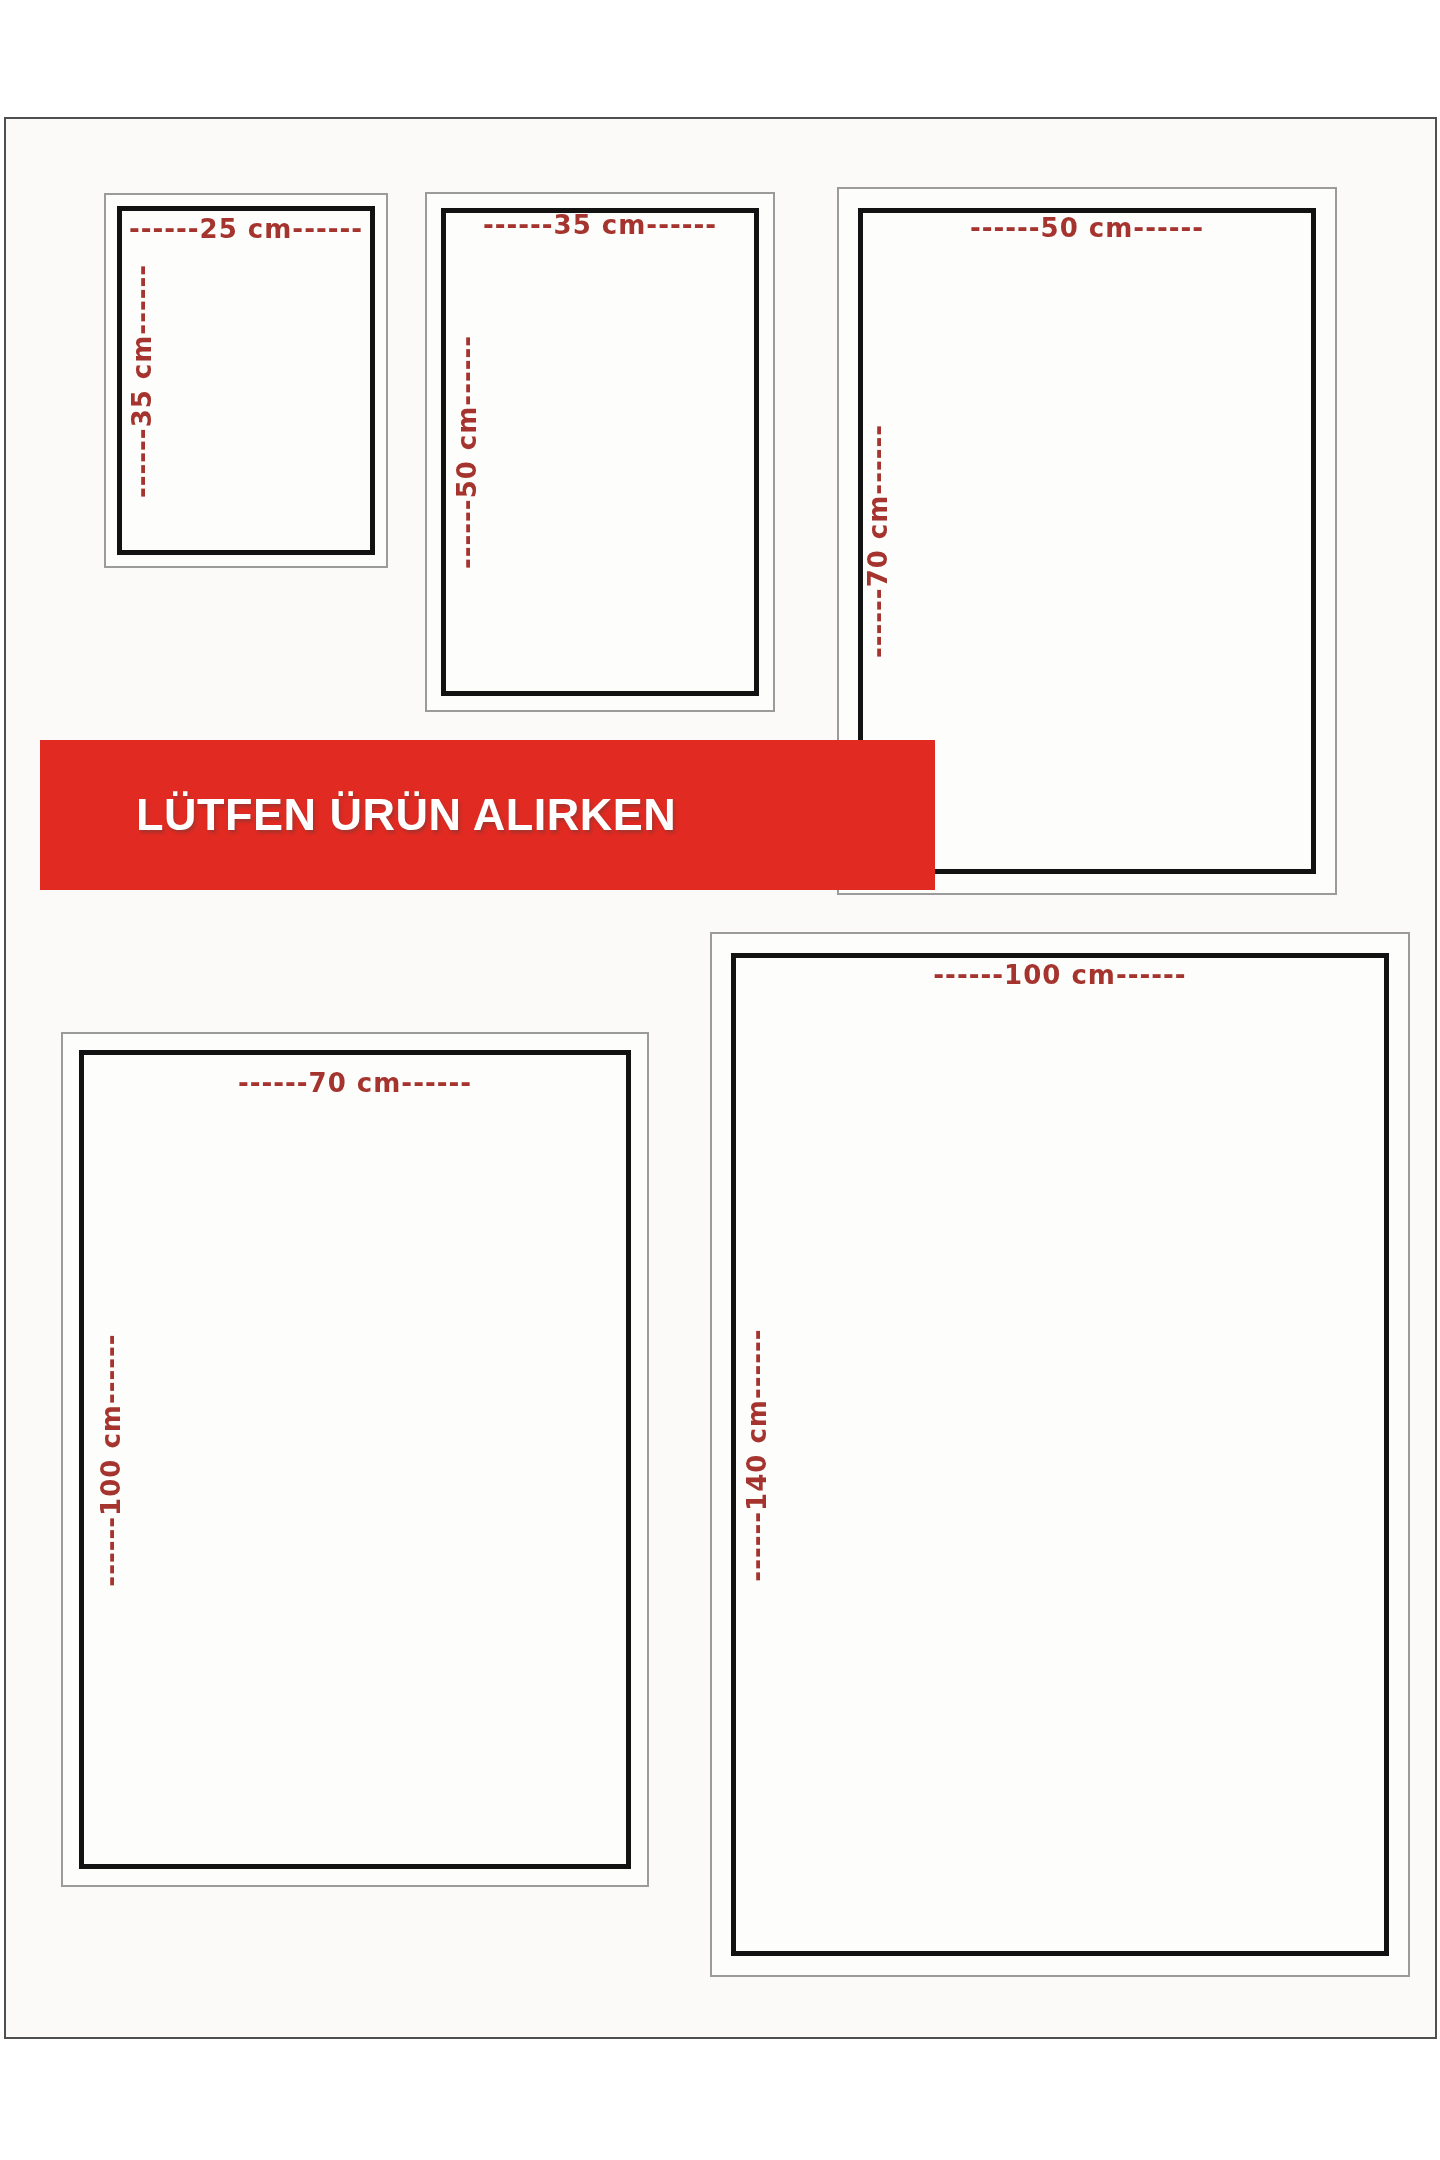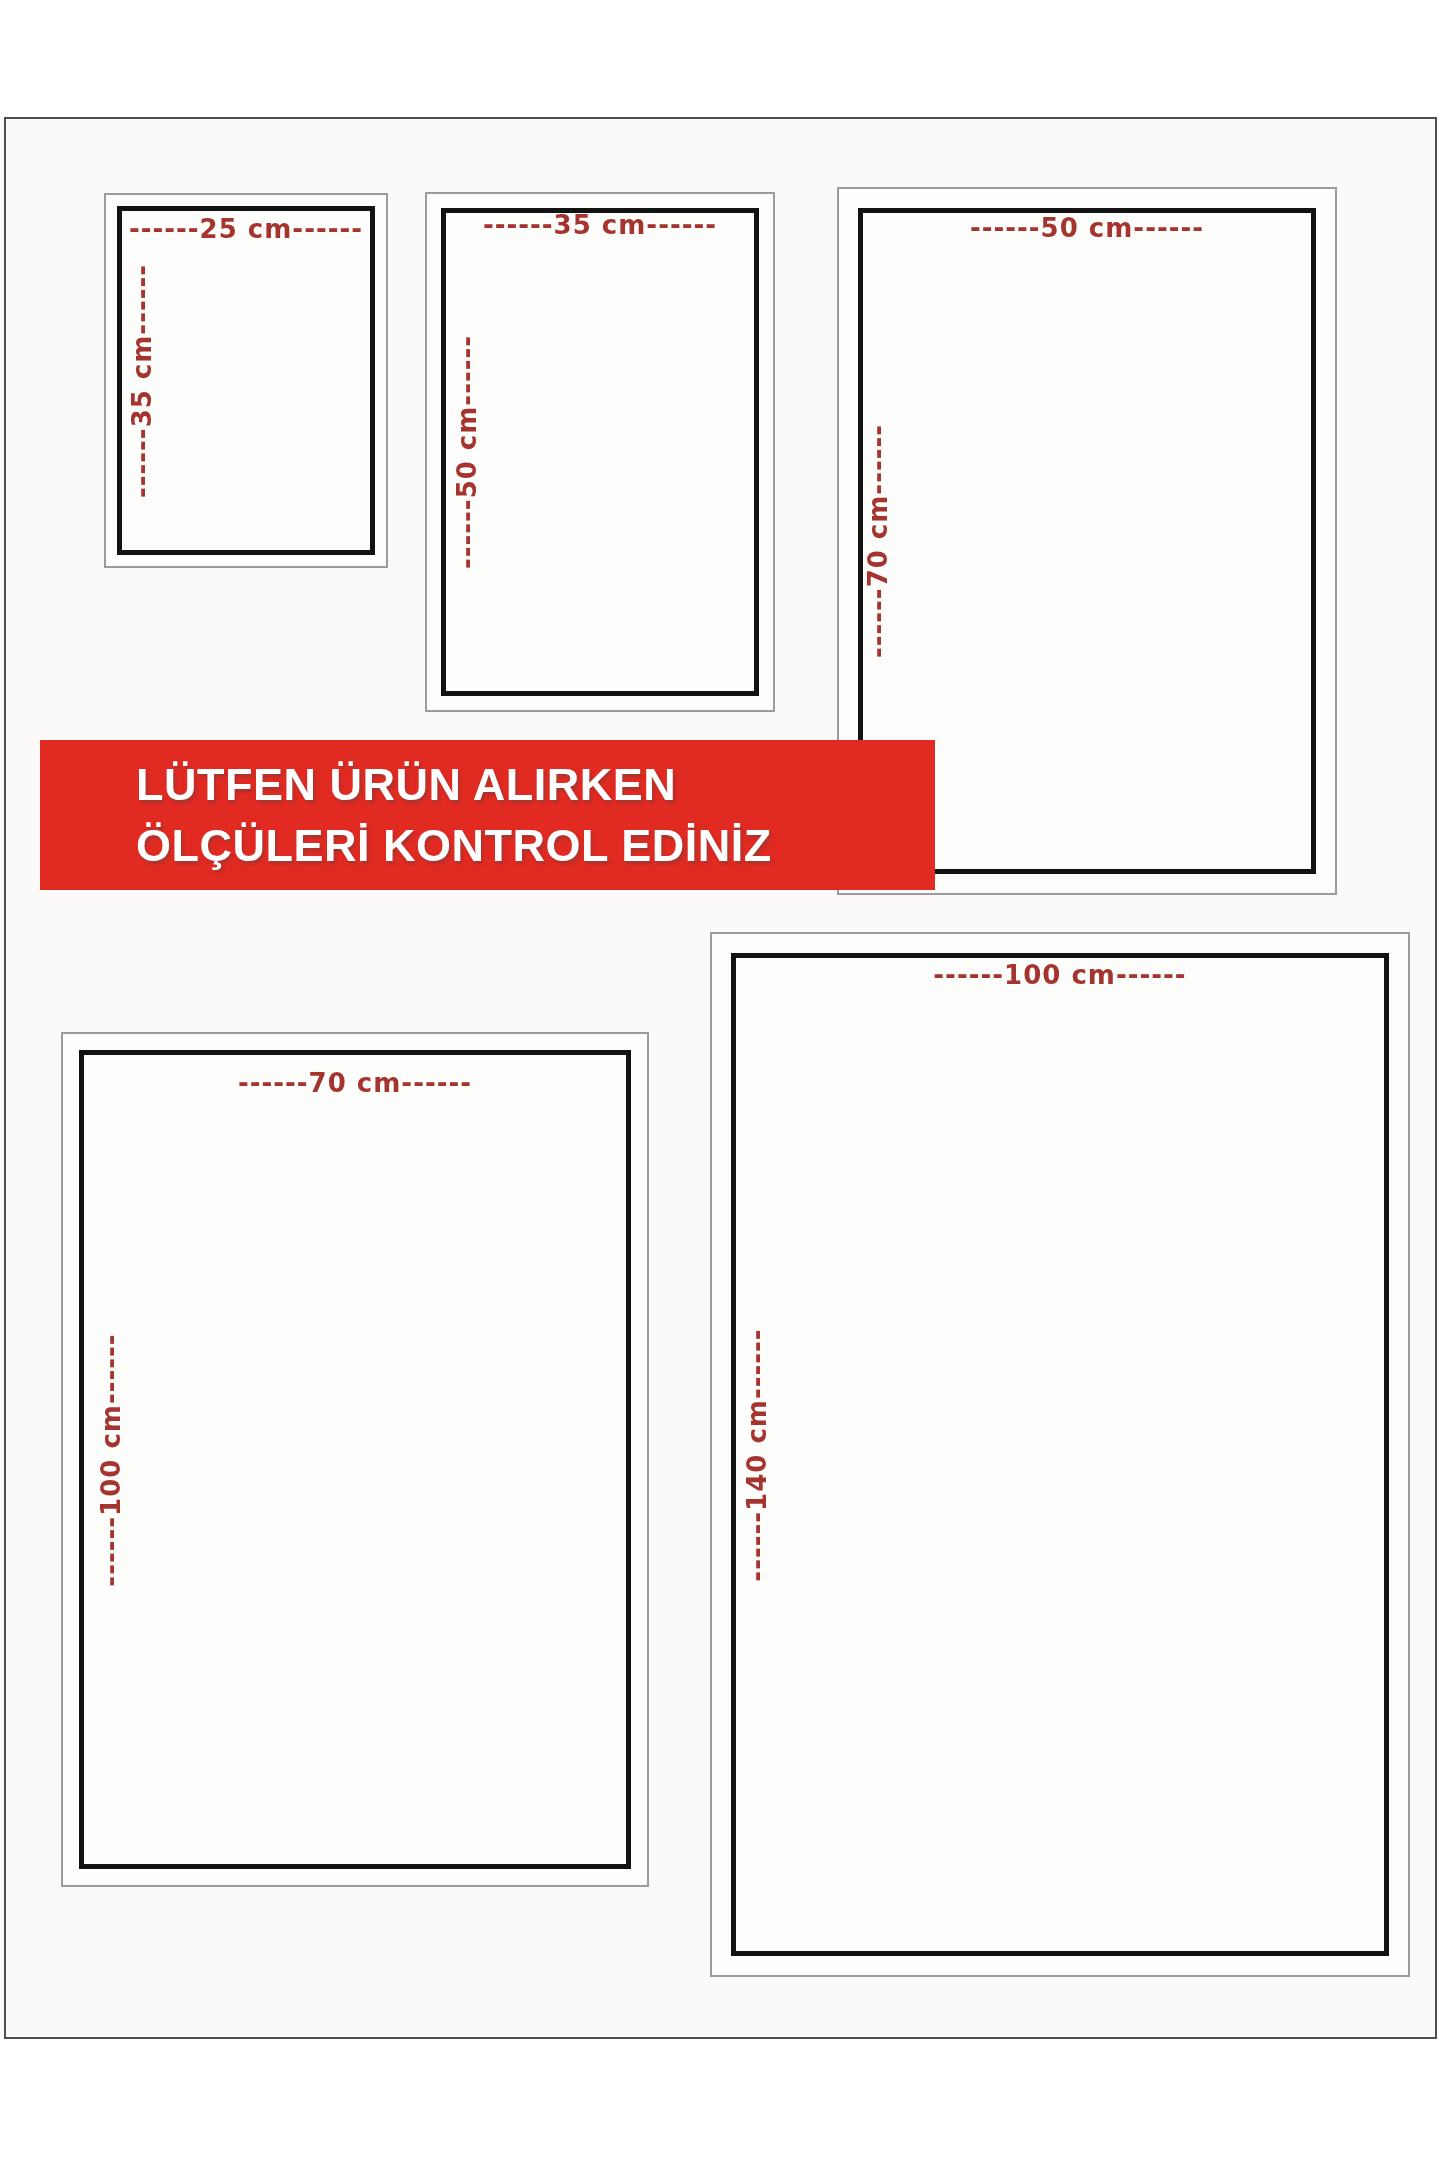--- a/index.html
+++ b/index.html
@@ -85,21 +85,20 @@
 </div>
 
 <div class="size-box" style="left:837px; top:187px; width:500px; height:708px;">
   <div class="inner-frame" style="inset: 19px; border-color: rgb(18, 18, 18);"></div>
   <div class="dim-label w-label" style="top: 24px; color: rgb(165, 52, 46);">------50 cm------</div>
   <div class="dim-label h-label" style="left: 39px; color: rgb(165, 52, 46);">------70 cm------</div>
 </div>
 
 <div class="notice-banner" style="background: rgb(225, 42, 33);">
   <div class="notice-line" style="color: rgb(255, 255, 255);">LÜTFEN ÜRÜN ALIRKEN</div>
-  <div class="notice-line" style="color: rgb(255, 255, 255);">ÖLÇÜLERİ KONTROL EDİNİZ</div>
 </div>
 
 <div class="size-box" style="left:61px; top:1032px; width:588px; height:855px;">
   <div class="inner-frame" style="inset: 16px; border-color: rgb(18, 18, 18);"></div>
   <div class="dim-label w-label" style="top: 34px; color: rgb(165, 52, 46);">------70 cm------</div>
   <div class="dim-label h-label" style="left: 48px; color: rgb(165, 52, 46);">------100 cm------</div>
 </div>
 
 <div class="size-box" style="left:710px; top:932px; width:700px; height:1045px;">
   <div class="inner-frame" style="inset: 19px; border-color: rgb(18, 18, 18);"></div>

